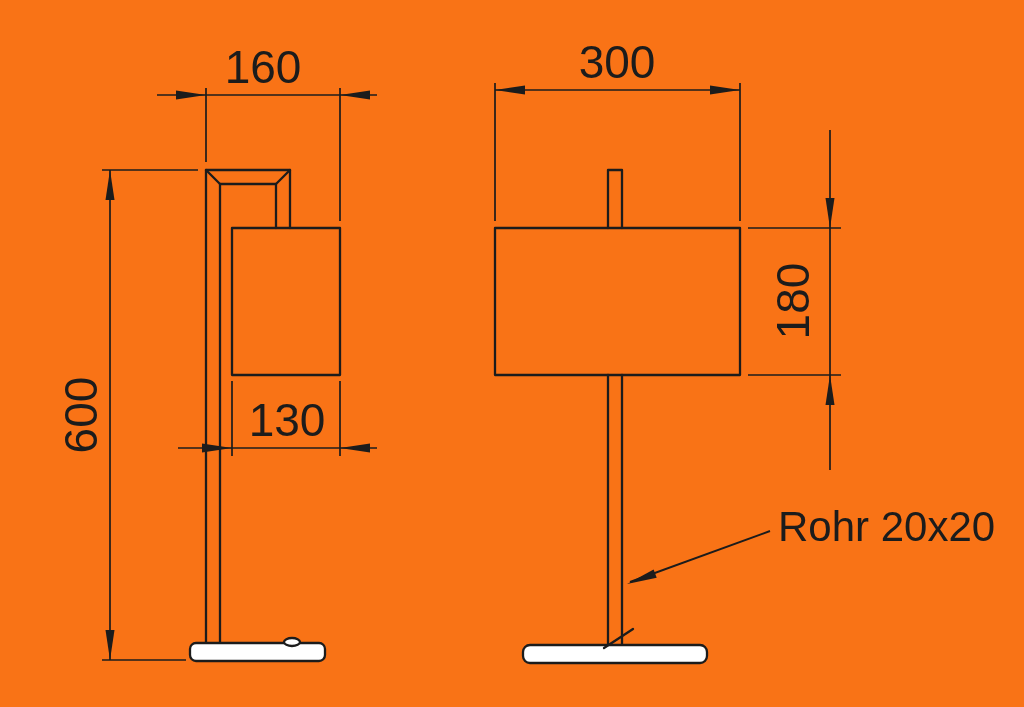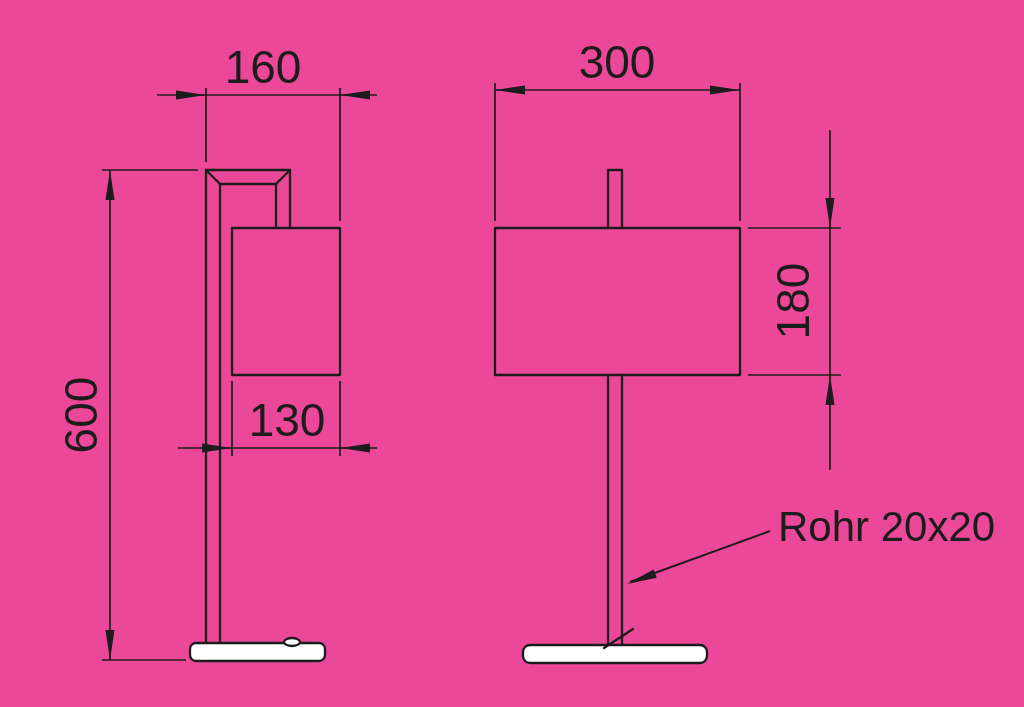--- a/index.html
+++ b/index.html
@@ -4,21 +4,21 @@
 <style>
   html, body {
     margin: 0;
     padding: 0;
     background: #ffffff;
   }
   .canvas {
     position: relative;
     width: 1024px;
     height: 707px;
-    background: #ec4899;
+    background: #f97316;
     font-family: "Liberation Sans", sans-serif;
     overflow: hidden;
   }
   svg text {
     font-family: "Liberation Sans", sans-serif;
     fill: #1c1c1c;
   }
   .dim-label { font-size: 46px; }
   .note-label { font-size: 42px; }
 </style>

